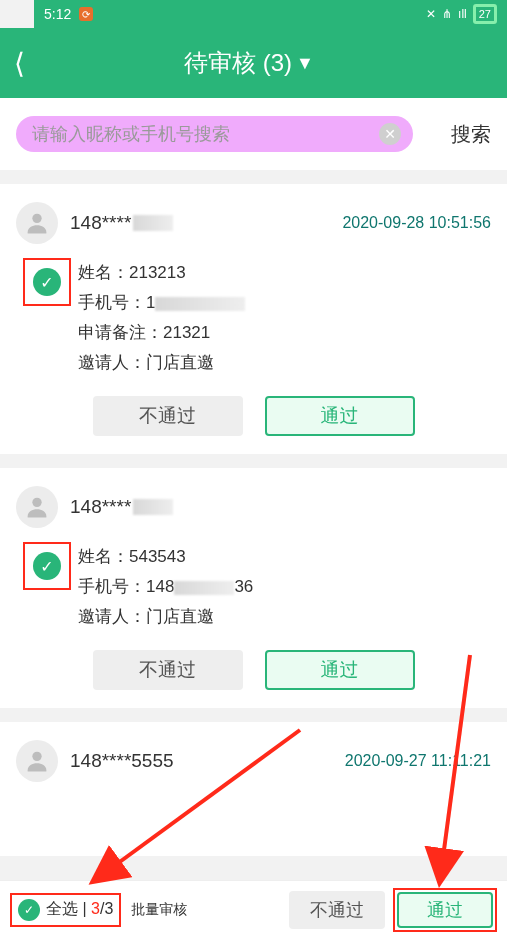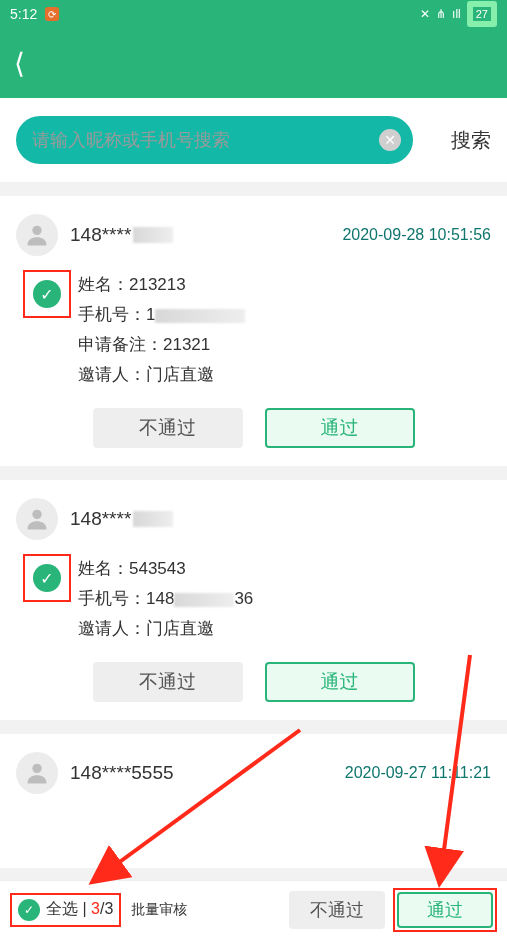--- a/index.html
+++ b/index.html
@@ -1,36 +1,36 @@
 <!DOCTYPE html>
 <html><head>
 <meta charset="utf-8">
 <style>
   * { box-sizing: border-box; margin: 0; padding: 0; }
   html, body { width: 507px; height: 938px; font-family: -apple-system, "Helvetica Neue", Arial, sans-serif; }
   body { background: #f2f2f2; display: flex; flex-direction: column; overflow: hidden; position: relative; }
 
   
-  .status-bar { height: 28px; background: #29b579; display: flex; align-items: center; padding: 0 10px; color: #fff; font-size: 14px; }
+  .status-bar { height: 28px; background: #29b579; display: flex; align-items: center; padding: 0 10px; color: #fff; font-size: 14px; margin-left: 34px; }
   .status-bar .time { font-weight: 400; }
   .status-bar .loop { margin-left: 8px; width:14px; height:14px; background:#e76f2c; border-radius:3px; display:flex; align-items:center; justify-content:center; font-size:10px; }
   .status-bar .spacer { flex:1; }
   .status-bar .icons { display:flex; align-items:center; gap:6px; font-size:12px; }
-  .status-bar .batt { border:6px solid #86efac; border-radius:3px; padding:0 3px; font-size:11px; line-height:14px; }
+  .status-bar .batt { border:3px solid #86efac; border-radius:3px; padding:0 3px; font-size:11px; line-height:14px; }
 
   
   .header { height: 70px; background: #29b579; display:flex; align-items:center; padding:0 14px; color:#fff; }
   .back { font-size:28px; color:#fff; }
   .title-wrap { flex:1; display:flex; justify-content:center; align-items:center; gap:4px; }
   .title { font-size:24px; font-weight:500; }
   .chev { font-size:18px; }
 
   
   .search-row { background:#fff; padding:18px 16px; display:flex; align-items:center; gap:14px; }
-  .search-wrap { flex:1; background:#14b8a6; border-radius:24px; height:48px; display:flex; align-items:center; padding:0 12px 0 16px; }
+  .search-wrap { flex:1; background:#f0abfc; border-radius:24px; height:36px; display:flex; align-items:center; padding:0 12px 0 16px; }
   .search-input { flex:1; border:none; background:transparent; font-size:18px; color:#333; outline:none; }
   .search-input::placeholder { color:#9a9a9a; }
   .clear { width:22px; height:22px; border-radius:50%; background:#cfcfcf; color:#fff; display:flex; align-items:center; justify-content:center; font-size:14px; }
   .search-btn { font-size:20px; color:#333;margin-left:24px; }
 
   .list { flex:1; overflow:hidden; }
 
   .card { background:#fff; margin-top:14px; padding:0 16px 18px; position:relative; }
   .card.first { margin-top:14px; }
   .card-head { display:flex; align-items:center; padding:18px 0 14px; }
@@ -77,20 +77,24 @@
   <span class="icons">
     <span>✕</span>
     <span>⋔</span>
     <span>ıll</span>
     <span class="batt">27</span>
   </span>
 </div>
 
 <div class="header">
   <span class="back">⟨</span>
+  <div class="title-wrap">
+    <span class="title">待审核 (3)</span>
+    <span class="chev">▼</span>
+  </div>
   <span style="width:20px"></span>
 </div>
 
 <div class="search-row">
   <div class="search-wrap">
     <input class="search-input" placeholder="请输入昵称或手机号搜索" style="">
     <span class="clear">✕</span>
   </div>
   <span class="search-btn">搜索</span>
 </div>

